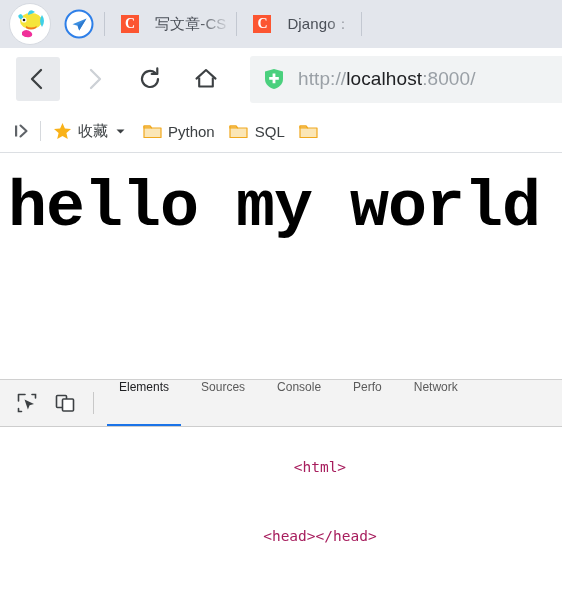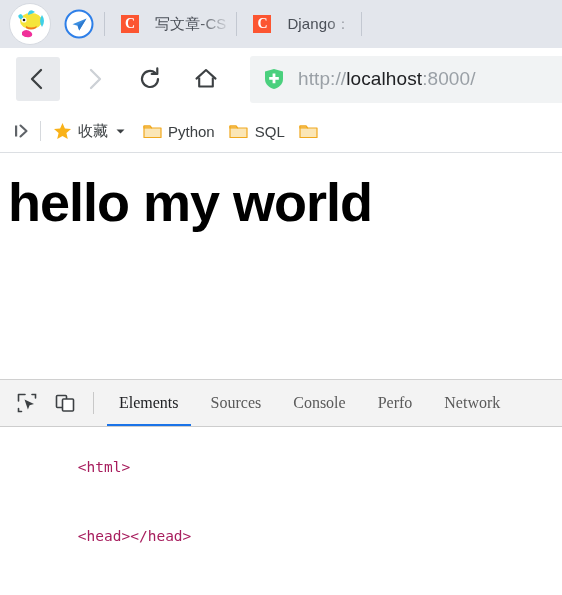--- a/index.html
+++ b/index.html
@@ -220,25 +220,25 @@
   
   .viewport {
     flex: 1 1 auto;
     background: #fff;
     overflow: hidden;
     position: relative;
     border-bottom: 1px solid #d0d0d0;
   }
   .page-h1 {
     margin: 21px 0 0 8px;
-    font-size: 54px;
+    font-size: 65px;
     font-weight: bold;
     color: #000;
     letter-spacing: -1px;
-    font-family: Liberation Sans, sans-serif;
+    font-family: Liberation Mono, monospace;
     line-height: 1.05;
   }
 
   
   .devtools {
     flex: 0 0 auto;
     height: 215px;
     background: #ffffff;
     display: flex;
     flex-direction: column;
@@ -271,47 +271,46 @@
   }
   .dt-tabs {
     display: flex;
     align-items: stretch;
     flex: 1 1 auto;
     overflow: hidden;
   }
   .dt-tab {
     padding: 0 16px;
     display: flex;
-    align-items: center;
-    font-size: 16px;
+    font-size: 12px;
     color: #5a5a5a;
     white-space: nowrap;
     position: relative;
     flex: 0 0 auto;
-    font-family: Liberation Serif, serif;
   }
   .dt-tab.selected {
     color: #202124;
   }
   .dt-tab.selected::after {
     content: "";
     position: absolute;
     left: 4px; right: 4px; bottom: -1px;
     height: 3px;
     background: #1a73e8;
   }
   .dt-body {
     flex: 1 1 auto;
     background: #fff;
     padding-top: 6px;
     overflow: hidden;
     font-family: "DejaVu Sans Mono", monospace;
     font-size: 14.5px;
     line-height: 23px;
     color: #5c5c5c;
+    text-align: center;
   }
   .dom-line {
     white-space: pre;
     padding-left: 8px;
     position: relative;
   }
   .tagname { color: #a71d5d; }
 </style>
 </head>
 <body>

